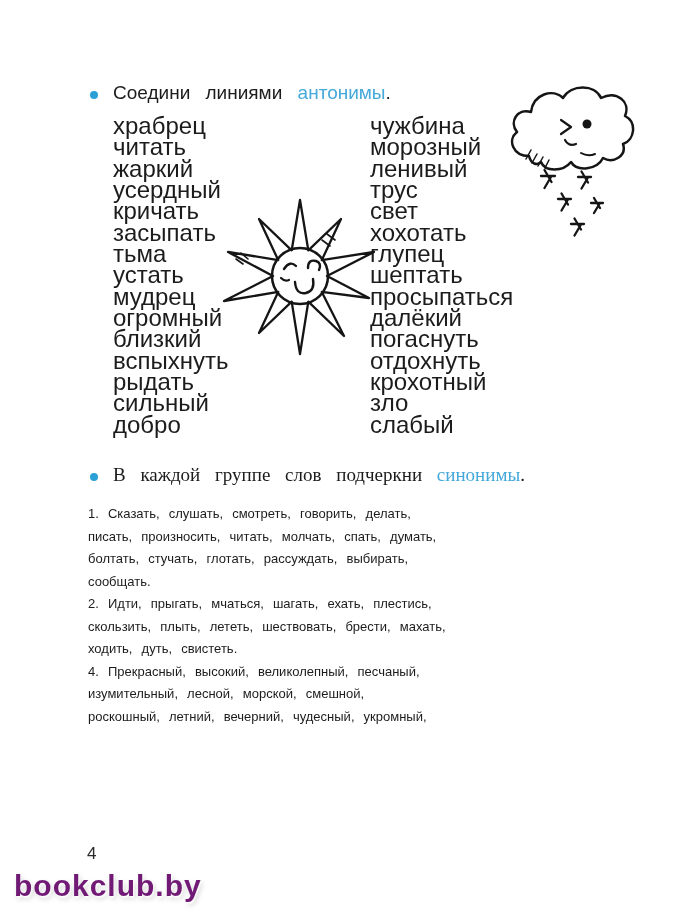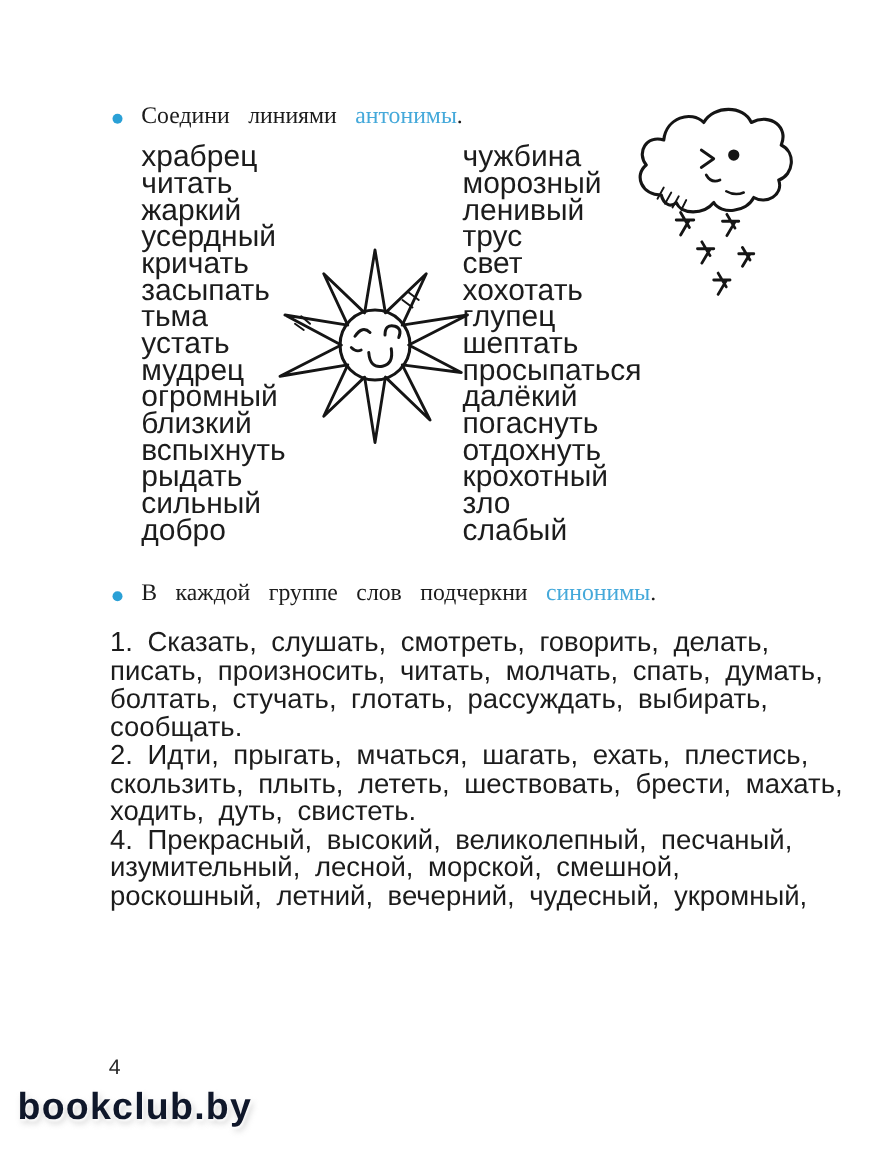--- a/index.html
+++ b/index.html
@@ -17,50 +17,50 @@
     background:#2aa0d6;
   }
   .b1{left:90px;top:91px;}
   .b2{left:90px;top:473px;}
 
   .heading{
     position:absolute;left:113px;
     font-size:19px;line-height:22px;
     word-spacing:10px;white-space:nowrap;
   }
-  .h1{top:82px;font-family:Liberation Serif, serif;}
+  .h1{top:82px;}
   .h2{top:464px;font-family:Liberation Serif, serif;}
   .term{color:#45a9da;}
 
   .words{
     position:absolute;top:115px;
     font-size:24px;line-height:21.35px;
     white-space:nowrap;
   }
   .wl{left:113px;}
   .wr{left:370px;}
 
   .sun{position:absolute;left:210px;top:190px;width:180px;height:172px;}
   .cloud{position:absolute;left:505px;top:82px;width:130px;height:155px;}
 
   .groups{
     position:absolute;left:88px;top:503px;width:575px;
-    font-size:22px;line-height:22.55px;
+    font-size:13px;line-height:22.55px;
     word-spacing:5.5px;
   }
   .tline{white-space:nowrap;}
 
   .pagenum{
     position:absolute;left:87px;top:844px;
     font-size:17px;color:#2a2a2a;
   }
   .watermark{
     position:absolute;left:14px;top:869px;
     font-size:30px;font-weight:bold;letter-spacing:1px;
-    color:#0f172a;
+    color:#701a75;
     text-shadow:1px 2px 2px rgba(255,255,255,0.95), 2px 3px 5px rgba(150,150,150,0.45);
   }
 
   .doodle{stroke:#151515;fill:none;stroke-linecap:round;stroke-linejoin:round;}
 </style>
 </head>
 <body>
 
 <div class="page">
 

